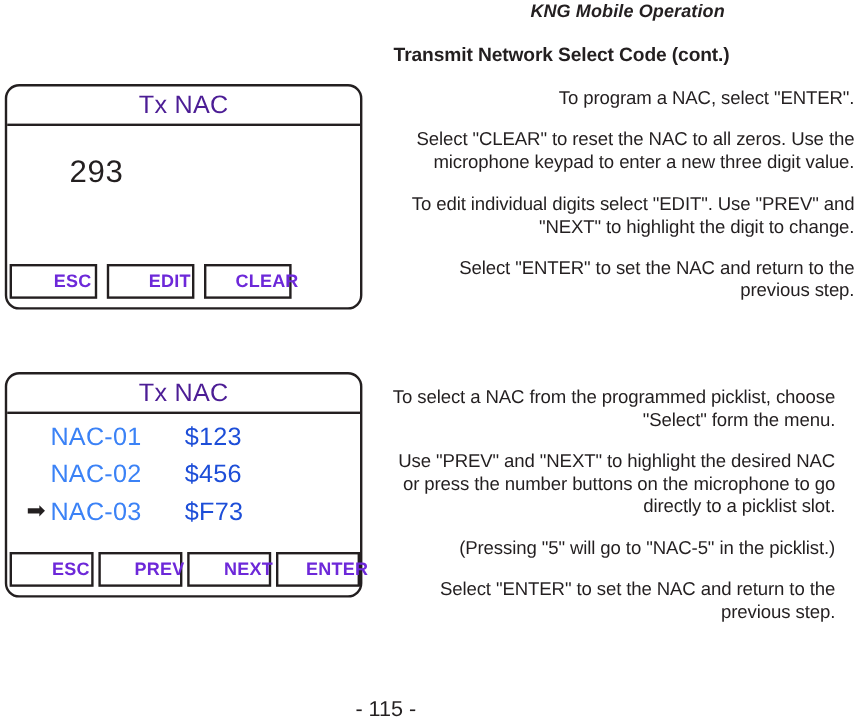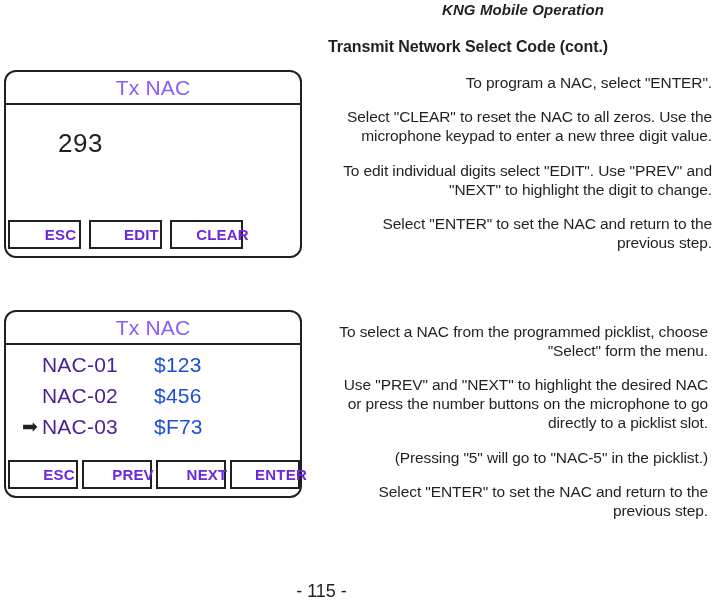--- a/index.html
+++ b/index.html
@@ -47,21 +47,21 @@
   .lcd-titlebar {
     height: 31px;
     border-bottom: 2.5px solid #231f20;
     display: flex;
     align-items: center;
     justify-content: center;
   }
   .lcd-title {
     font-size: 21px;
     line-height: 21px;
-    color: #8b5cf6;
+    color: #4c1d95;
     letter-spacing: 0.2px;
   }
 
   .lcd-body {
     position: relative;
     height: calc(100% - 31px);
   }
 
   
   .nac-value {
@@ -92,21 +92,21 @@
     box-sizing: border-box;
     font-size: 19px;
     line-height: 19px;
     color: #231f20;
   }
   .picklist-marker.empty { visibility: hidden; }
   .picklist-name {
     width: 112px;
     font-size: 21px;
     line-height: 21px;
-    color: #4c1d95;
+    color: #3b82f6;
     letter-spacing: 0.2px;
   }
   .picklist-val {
     font-size: 21px;
     line-height: 21px;
     color: #1d4ed8;
     letter-spacing: 0.2px;
   }
 
   
@@ -156,21 +156,21 @@
     line-height: 19px;
     color: #231f20;
     margin-bottom: 9px;
     letter-spacing: -0.1px;
     text-align: right;
   }
   .para.tight { margin-bottom: 0px; }
 
   .text-col-2 {
     position: absolute;
-    left: 328px;
+    left: 316px;
     width: 380px;
     top: 306px;
   }
 
   
   .page-number {
     position: absolute;
     left: 0;
     top: 582px;
     width: 643px;

